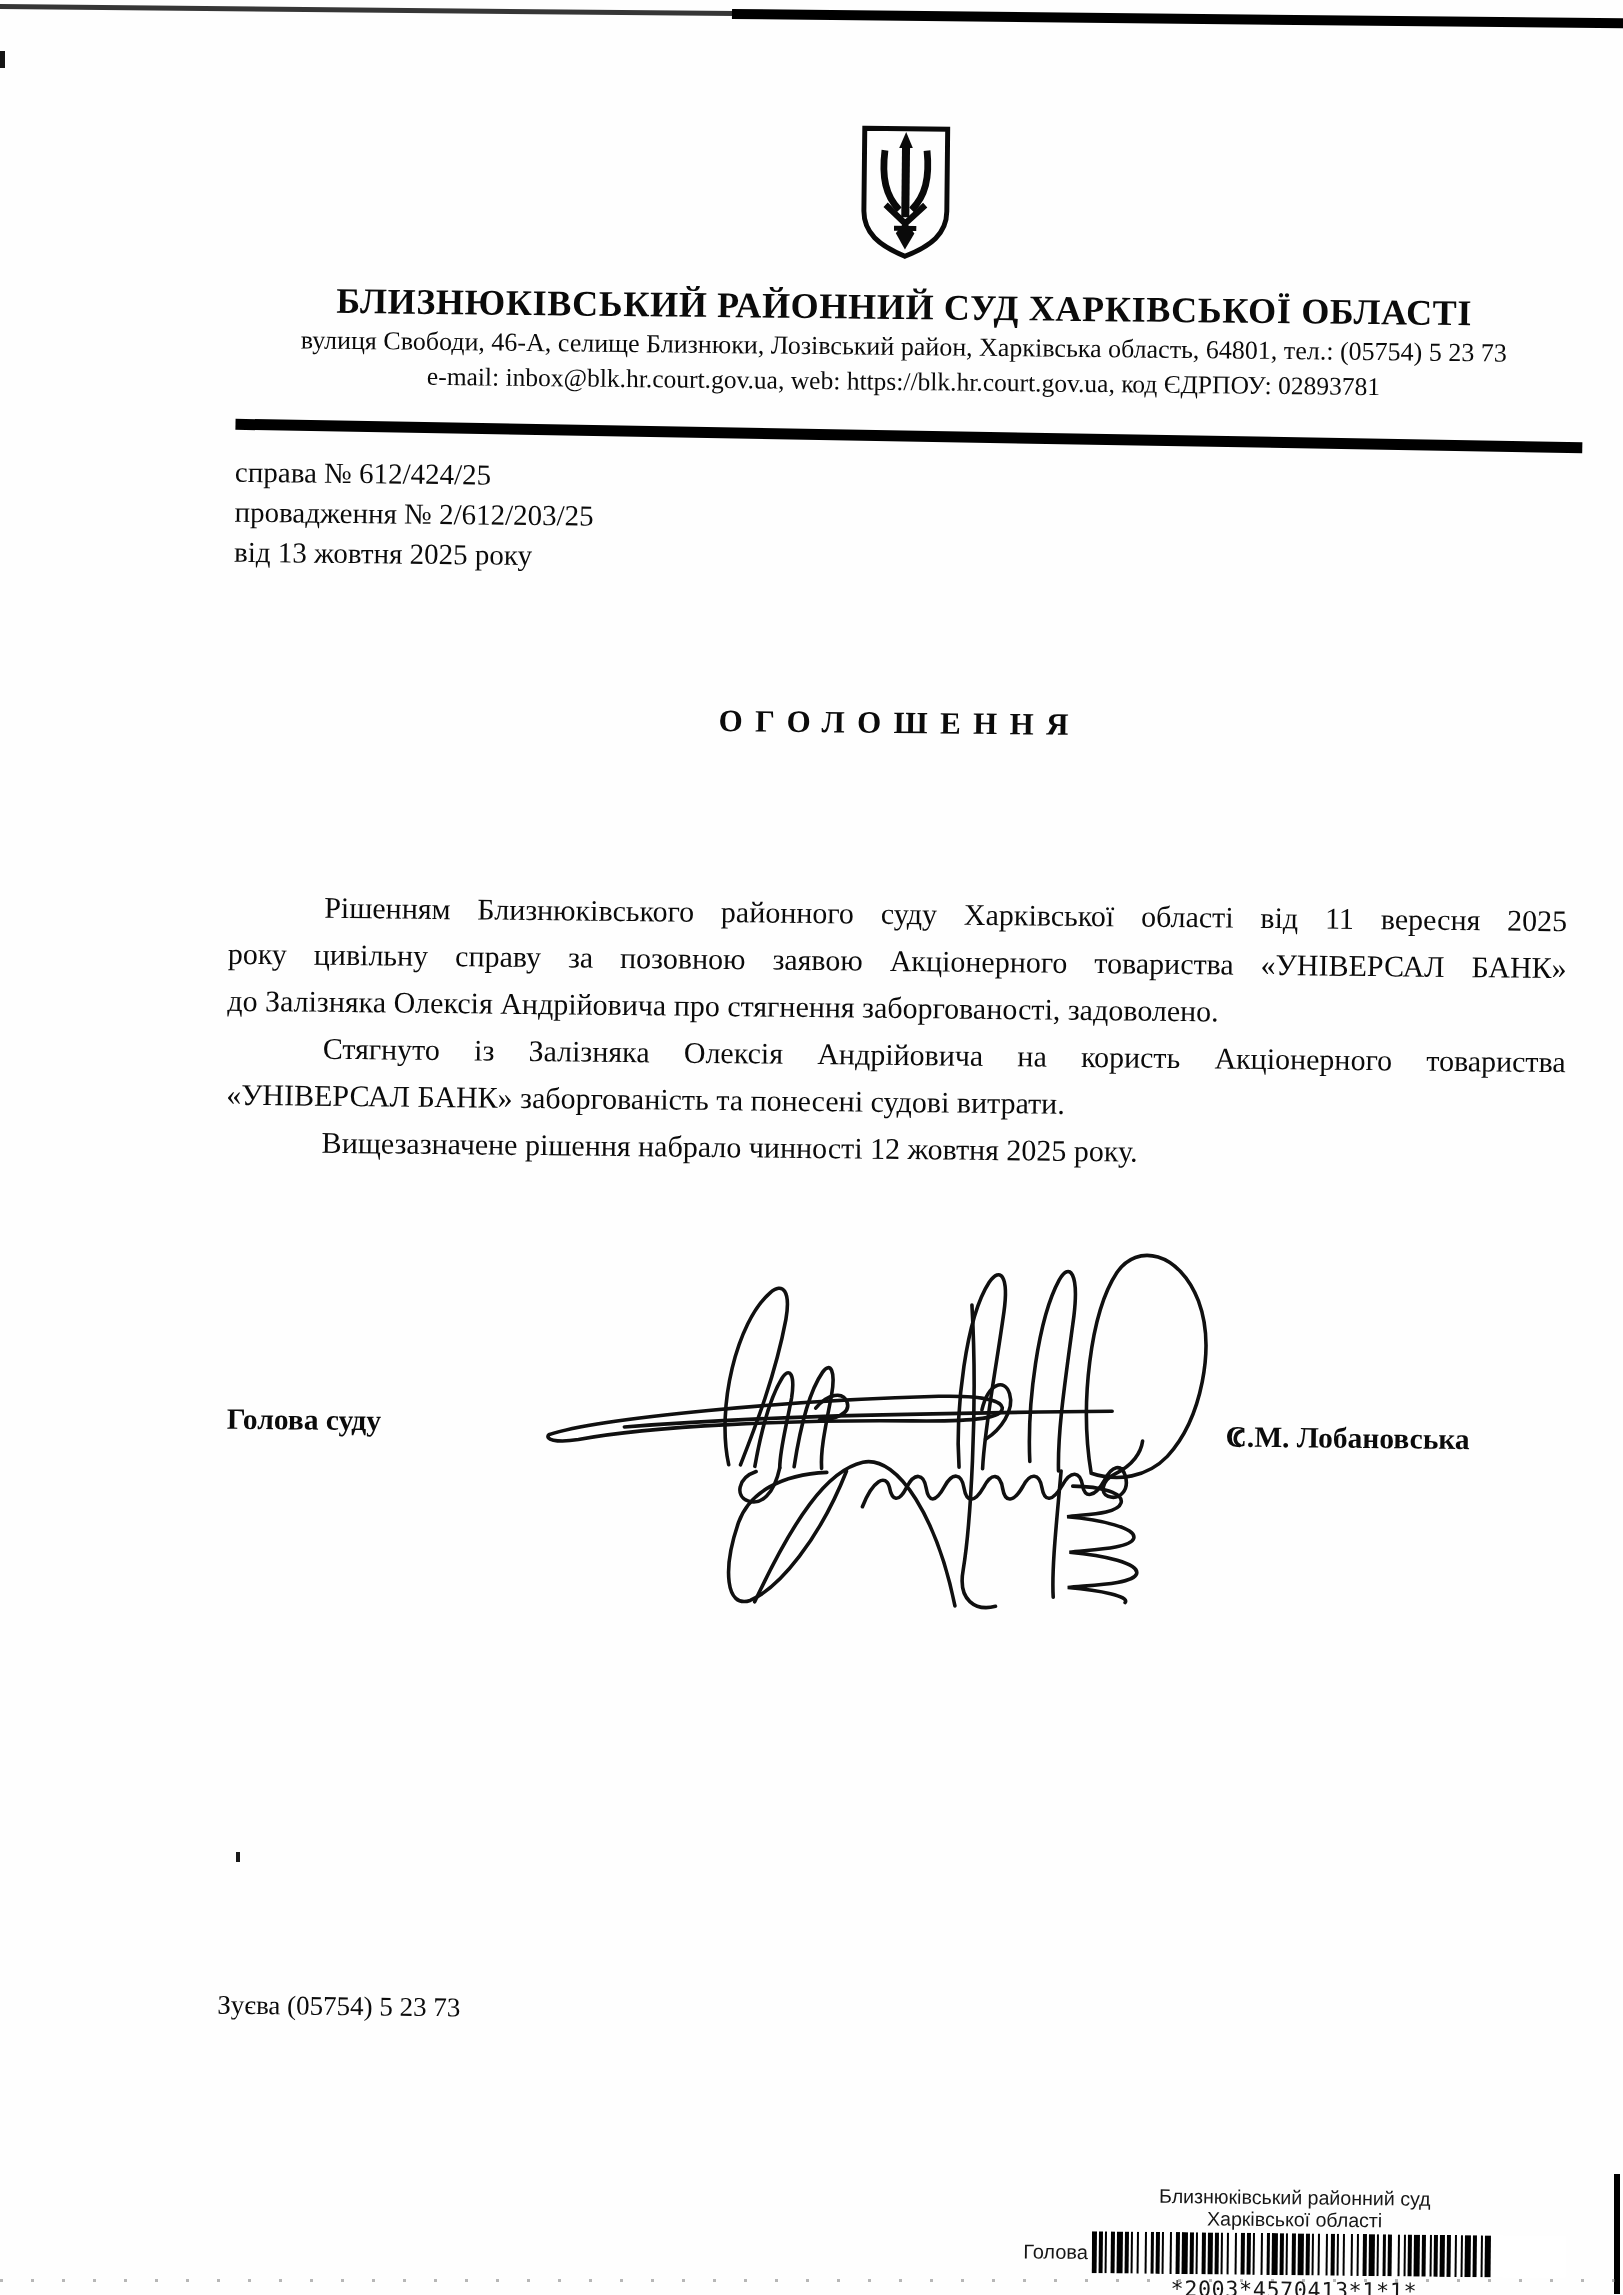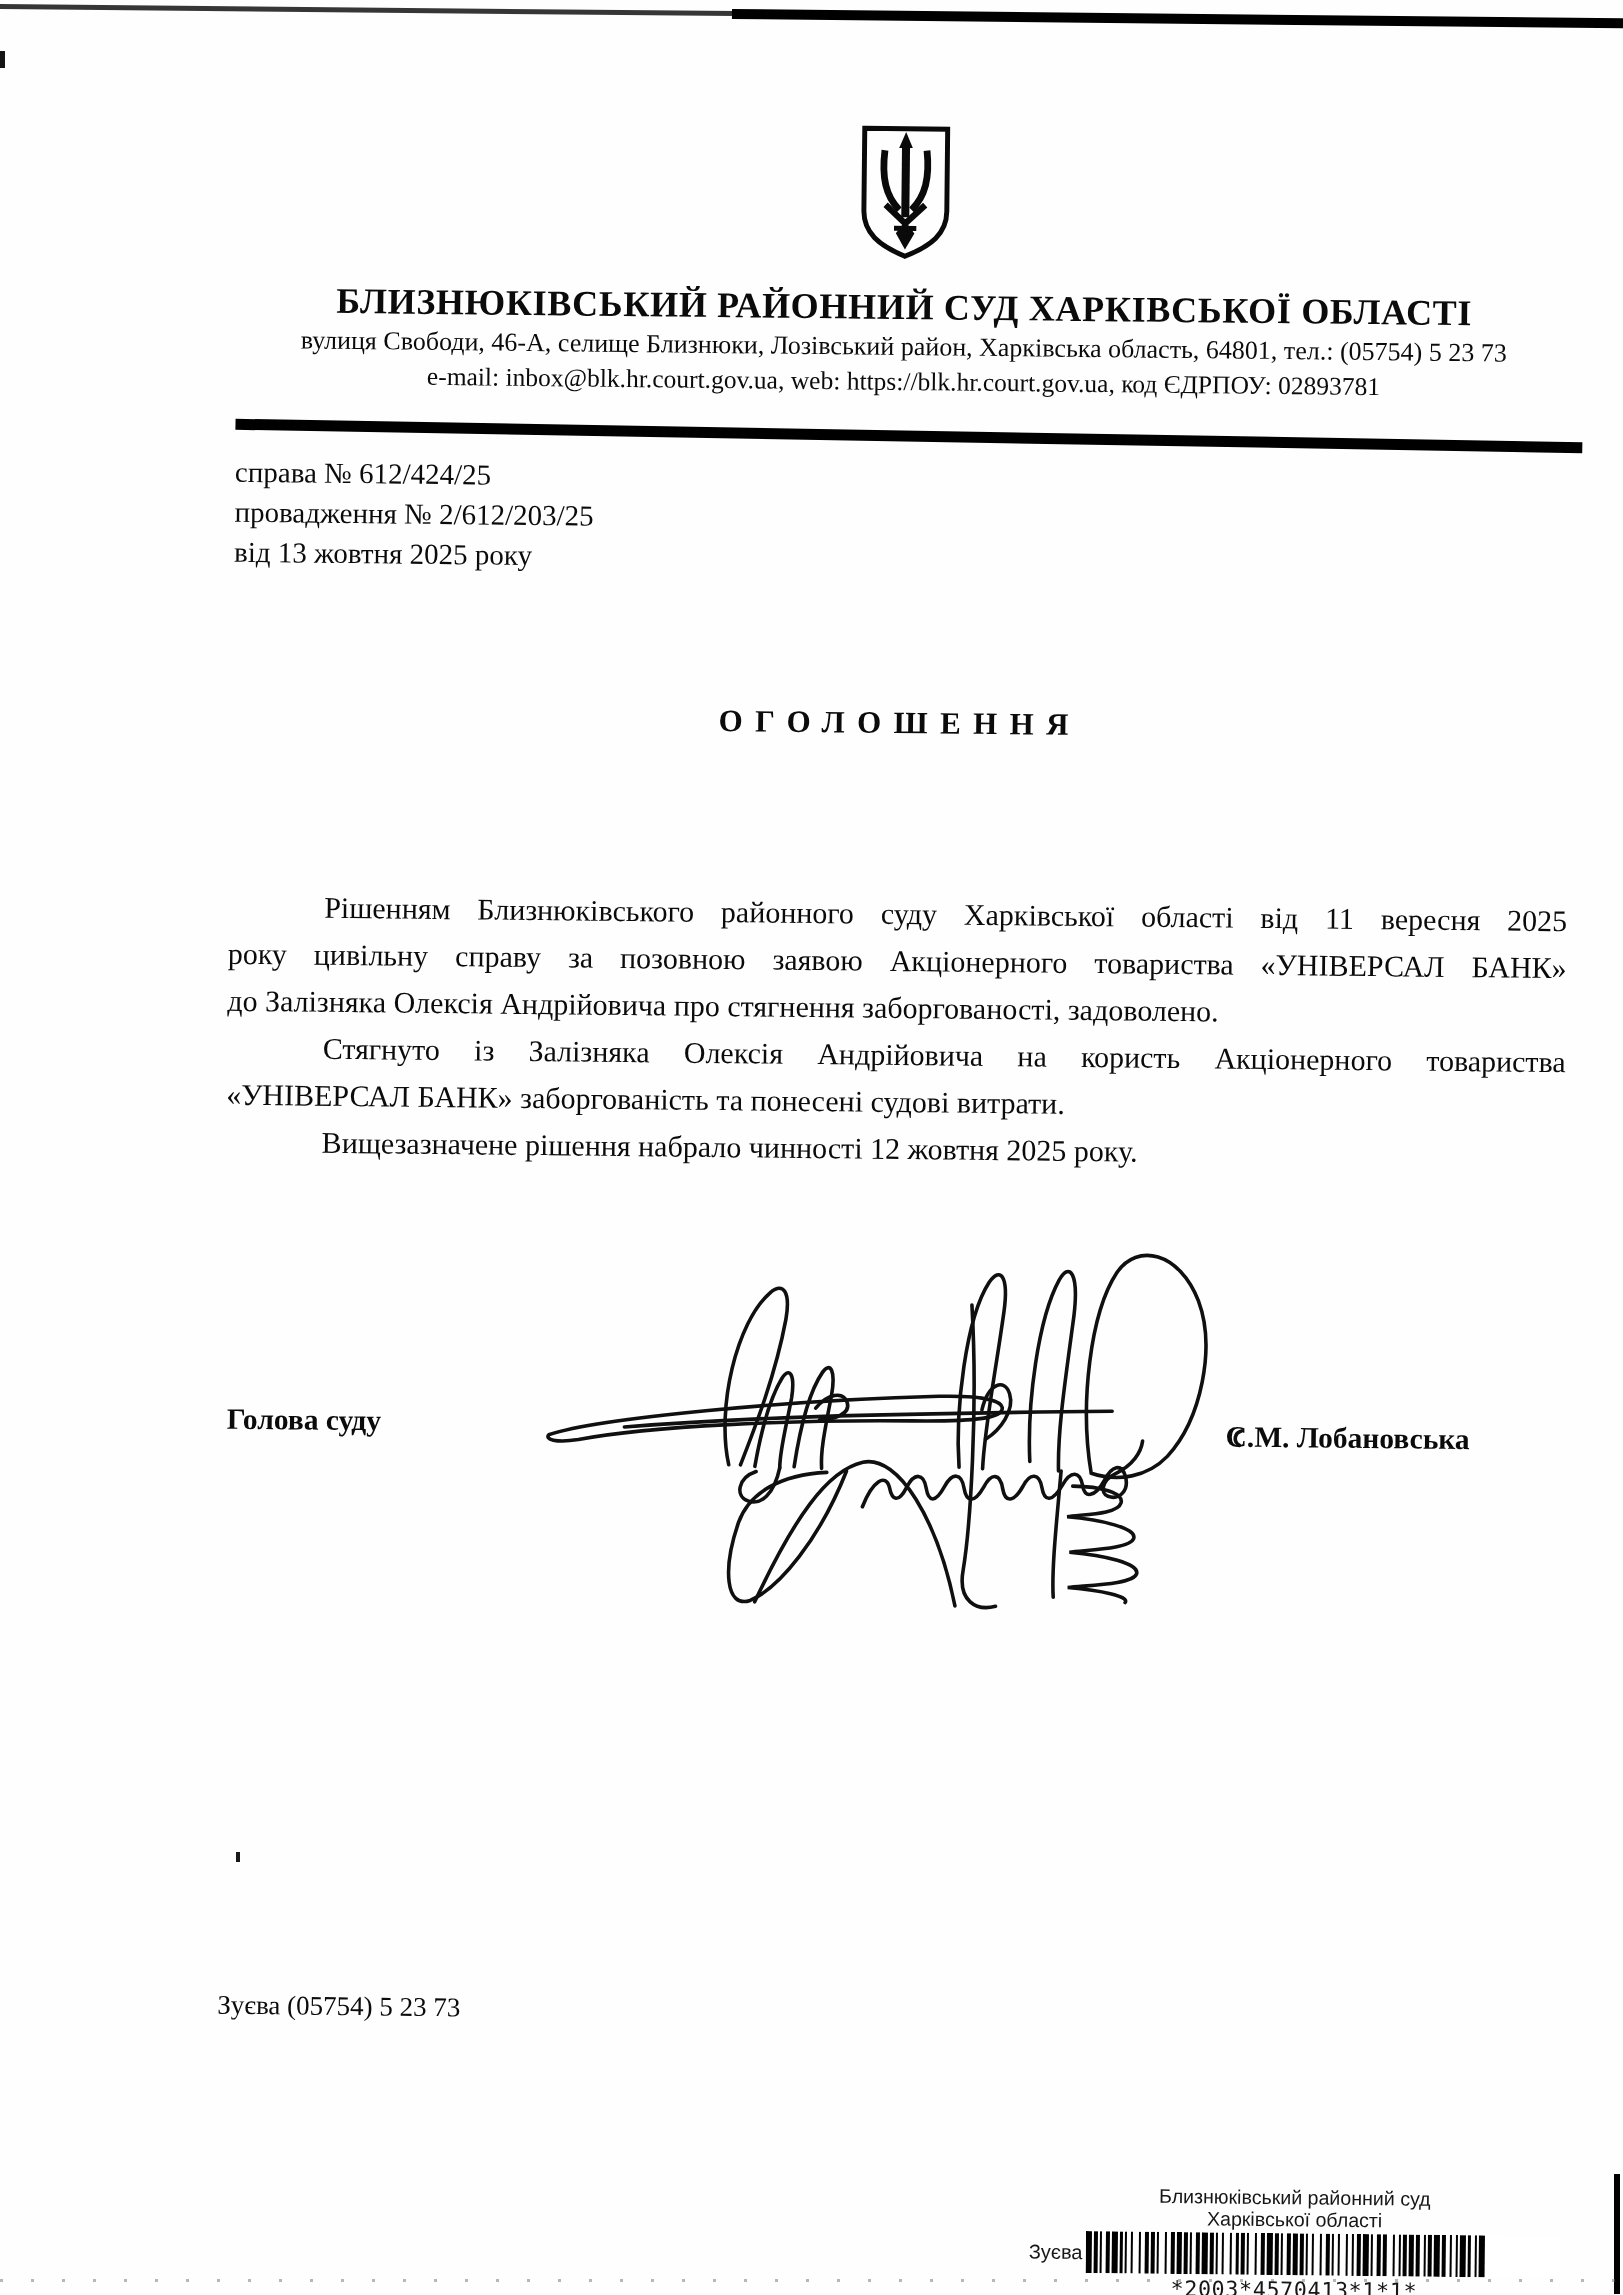--- a/index.html
+++ b/index.html
@@ -136,21 +136,21 @@
     </svg>
 
     <div class="abs sig-name">С.М. Лобановська</div>
 
     <div class="abs footer-contact">Зуєва (05754) 5 23 73</div>
 
     <div class="abs stamp">
       <div class="stamp-line">Близнюківський районний суд</div>
       <div class="stamp-line">Харківської області</div>
       <div class="stamp-row">
-        <span class="stamp-clerk">Зуєва</span>
+        <span class="stamp-clerk">Голова</span>
         <div class="barcode">
             <div class="b" style="width: 5.9px; margin-right: 2px;"></div>
             <div class="b" style="width: 3.9px; margin-right: 2px;"></div>
             <div class="b" style="width: 2px; margin-right: 3.9px;"></div>
             <div class="b" style="width: 3.9px; margin-right: 2px;"></div>
             <div class="b" style="width: 5.9px; margin-right: 2px;"></div>
             <div class="b" style="width: 3.9px; margin-right: 2px;"></div>
             <div class="b" style="width: 2px; margin-right: 3.9px;"></div>
             <div class="b" style="width: 2px; margin-right: 5.9px;"></div>
             <div class="b" style="width: 2px; margin-right: 3.9px;"></div>

